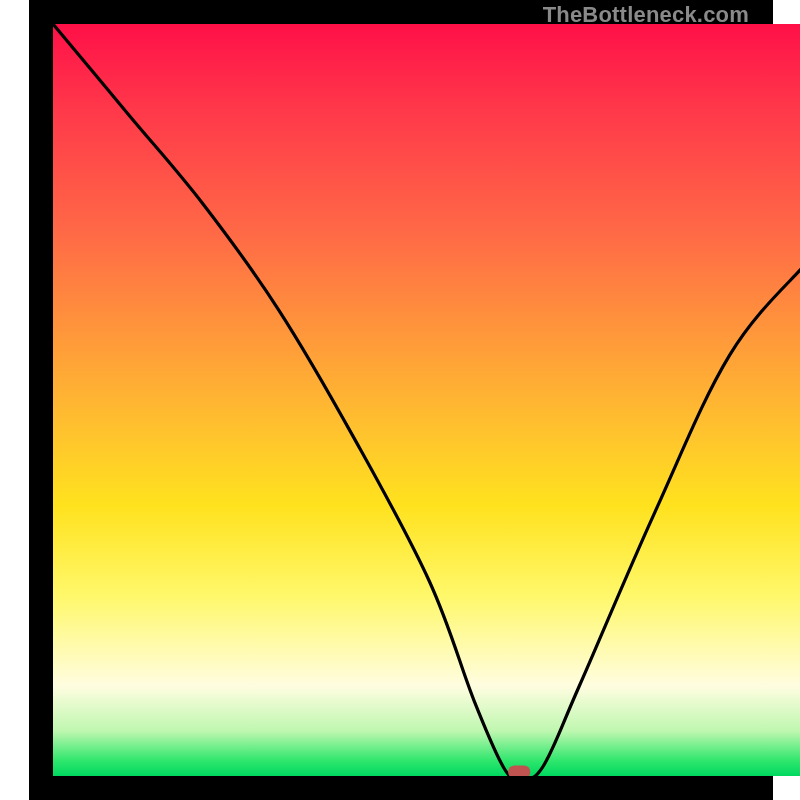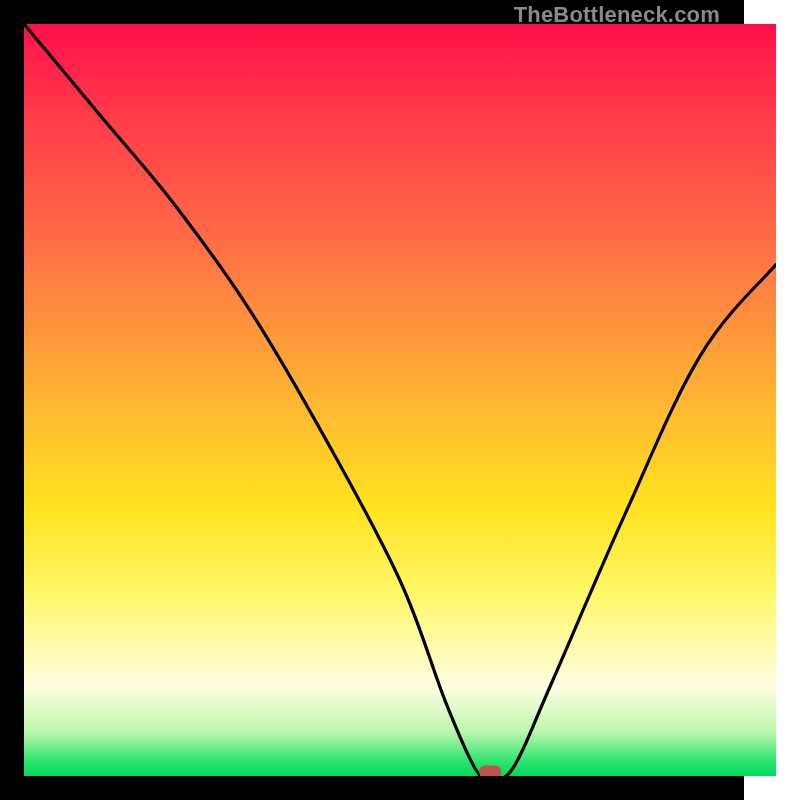--- a/index.html
+++ b/index.html
@@ -2,20 +2,21 @@
 <html><head>
 <meta charset="utf-8">
 <style>
   * { margin: 0; padding: 0; box-sizing: border-box; }
   html, body { width: 800px; height: 800px; overflow: hidden; }
   .frame {
     width: 744px;
     height: 800px;
     background: #000;
     position: relative;
+    margin-left: 29px;
   }
   .plot {
     position: absolute;
     left: 24px;
     top: 24px;
     width: 752px;
     height: 752px;
     background: linear-gradient(
       to bottom,
       #ff1048 0%,

